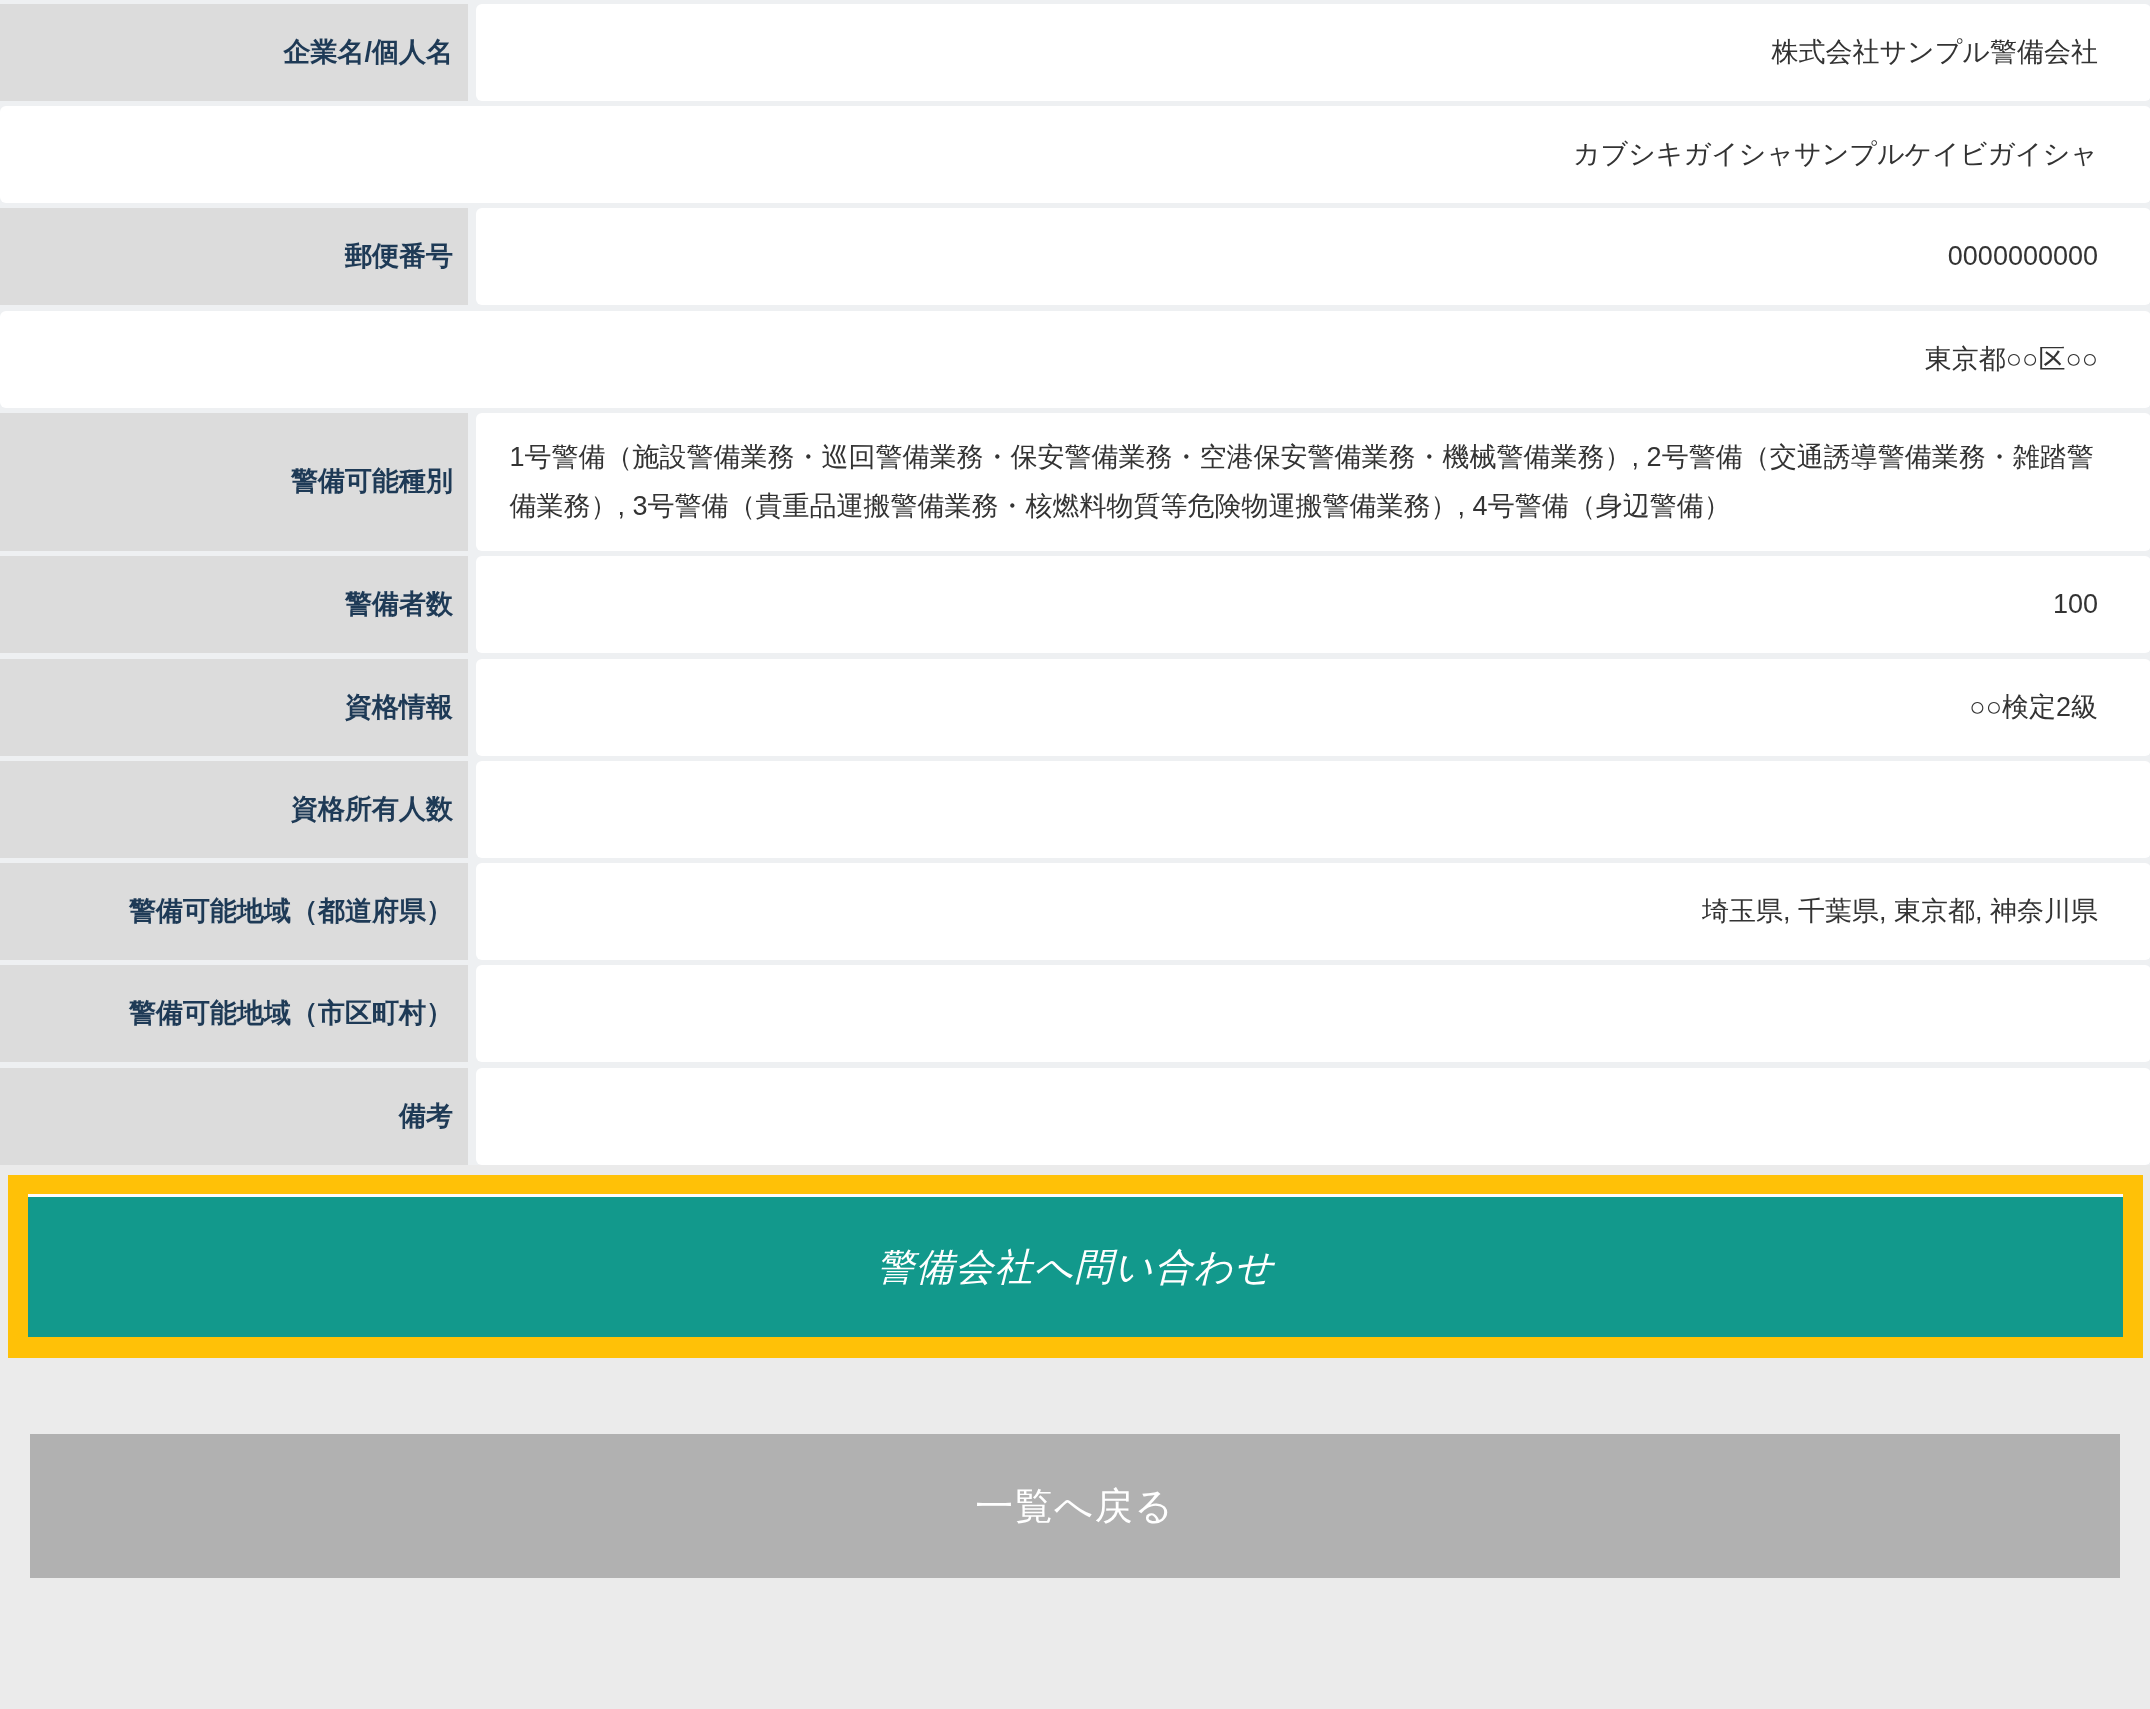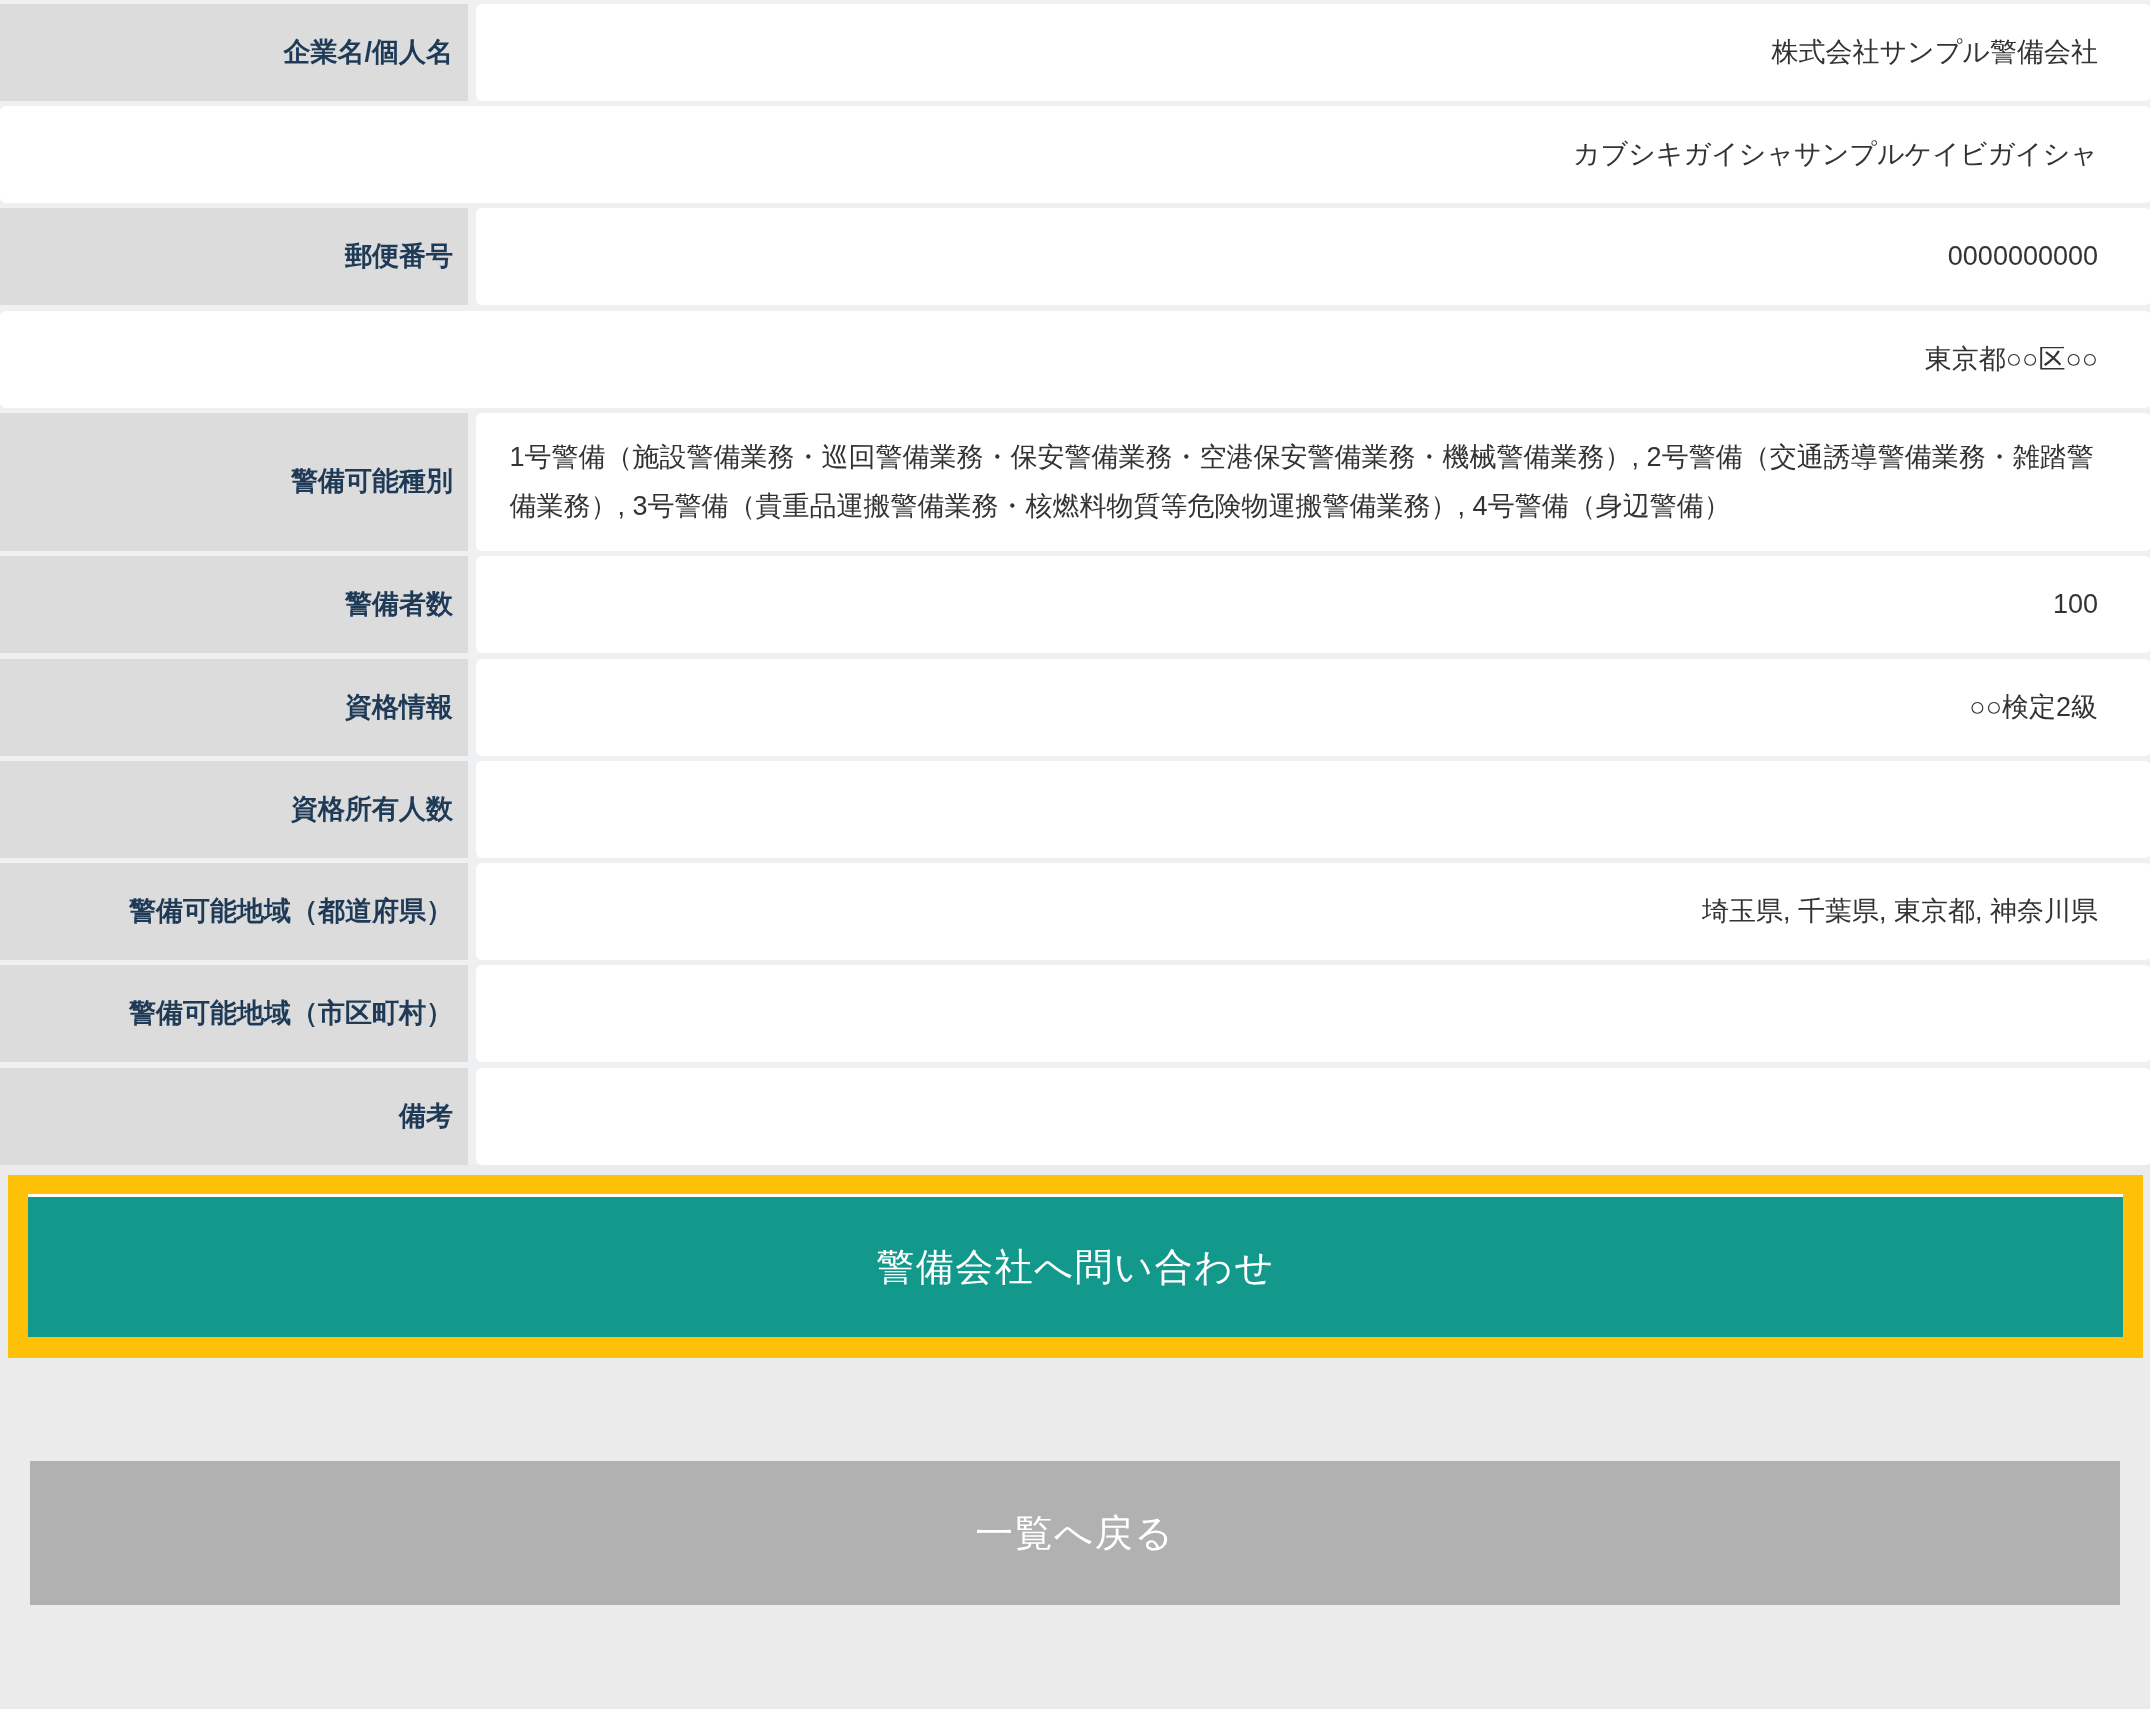--- a/index.html
+++ b/index.html
@@ -72,28 +72,29 @@
     height:143px;
     background:var(--teal);
     border:none;
     border-top:3.8px solid #fcfcfc;
     color:#ffffff;
     font-size:38px;
     font-weight:500;
     font-family:inherit;
     letter-spacing:1.5px;
     cursor:pointer;
+    font-style:italic;
   }
 
   
   .back-button{
     display:flex;
     align-items:center;
     justify-content:center;
-    margin:103px 30px 0 30px;
+    margin:76px 30px 0 30px;
     width:calc(100% - 61px);
     height:144px;
     background:var(--back-gray);
     border:none;
     color:#ffffff;
     font-size:38px;
     font-weight:500;
     font-family:inherit;
     letter-spacing:1.5px;
     cursor:pointer;

